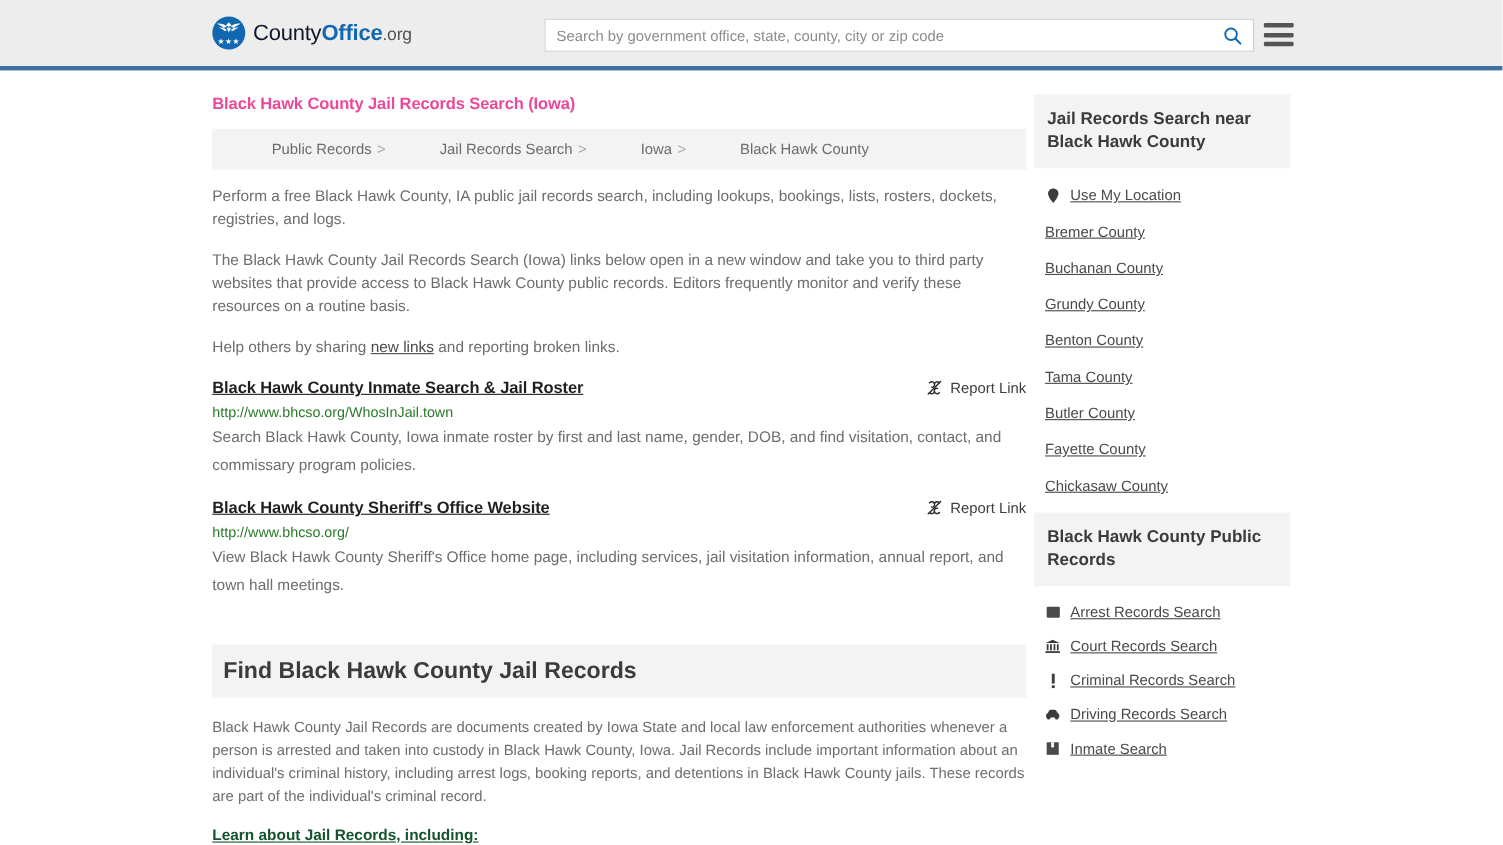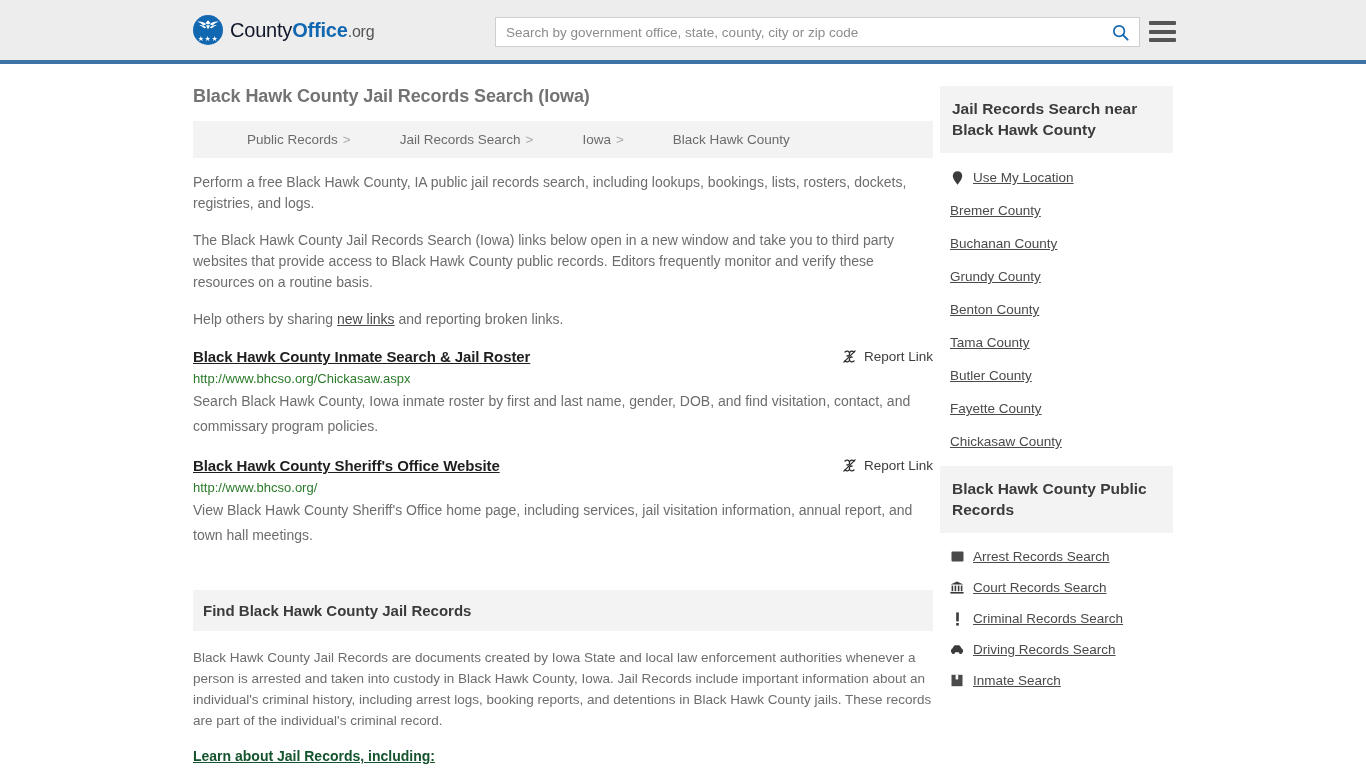--- a/index.html
+++ b/index.html
@@ -124,22 +124,22 @@
   .page-inner {
     width: 980px;
     display: flex;
     gap: 0;
     position: relative;
   }
   .content-col { width: 740px; padding-top: 22px; }
   .side-col { width: 233px; margin-left: 7px; padding-top: 22px; }
 
   h1.page-title {
-    font-size: 18px;
-    color: #737373;
+    font-size: 15px;
+    color: #ec4899;
     font-weight: bold;
     margin: 0 0 14px 0;
     letter-spacing: -0.1px;
   }
 
   .breadcrumb {
     background: #f3f3f3;
     padding: 11px 10px;
     font-size: 13.5px;
     color: #6b6b6b;
@@ -200,21 +200,21 @@
     font-size: 14px;
     line-height: 25px;
     color: #6d6d6d;
     margin-top: 3px;
   }
 
   
   .section-head {
     background: #f3f3f3;
     padding: 12px 10px;
-    font-size: 15px;
+    font-size: 21px;
     font-weight: bold;
     color: #3b3b3b;
     margin-top: 42px;
   }
   .section-body { font-size: 13.5px; line-height: 21px; color: #6d6d6d; margin-top: 16px; }
   .learn-head {
     margin-top: 17px;
     font-size: 14px;
     font-weight: bold;
     color: #14532d;
@@ -313,21 +313,21 @@
             <svg width="15" height="15" viewBox="0 0 16 16">
               <path d="M3.2 3.2 C5.0 1.6 7.4 2.0 8.0 4.2 C8.6 6.4 7.0 7.8 5.2 7.4" fill="none" stroke="#2b2b2b" stroke-width="1.4" stroke-linecap="round"></path>
               <path d="M12.8 3.2 C11.0 1.6 8.6 2.0 8.0 4.2" fill="none" stroke="#2b2b2b" stroke-width="1.4" stroke-linecap="round"></path>
               <path d="M3.2 12.8 C5.0 14.4 7.4 14.0 8.0 11.8" fill="none" stroke="#2b2b2b" stroke-width="1.4" stroke-linecap="round"></path>
               <path d="M12.8 12.8 C11.0 14.4 8.6 14.0 8.0 11.8 C7.4 9.6 9.0 8.2 10.8 8.6" fill="none" stroke="#2b2b2b" stroke-width="1.4" stroke-linecap="round"></path>
               <line x1="2.0" y1="14.0" x2="14.0" y2="2.0" stroke="#2b2b2b" stroke-width="1.4" stroke-linecap="round"></line>
             </svg>
             <span>Report Link</span>
           </a>
         </div>
-        <div class="result-url">http://www.bhcso.org/Chickasaw.aspx</div>
+        <div class="result-url">http://www.bhcso.org/WhosInJail.town</div>
         <div class="result-desc">Search Black Hawk County, Iowa inmate roster by first and last name, gender, DOB, and find visitation, contact, and commissary program policies.</div>
       </div>
 
       <div class="result">
         <div class="result-head">
           <a class="result-title" href="#">Black Hawk County Sheriff's Office Website</a>
           <a class="report-link" href="#">
             <svg width="15" height="15" viewBox="0 0 16 16">
               <path d="M3.2 3.2 C5.0 1.6 7.4 2.0 8.0 4.2 C8.6 6.4 7.0 7.8 5.2 7.4" fill="none" stroke="#2b2b2b" stroke-width="1.4" stroke-linecap="round"></path>
               <path d="M12.8 3.2 C11.0 1.6 8.6 2.0 8.0 4.2" fill="none" stroke="#2b2b2b" stroke-width="1.4" stroke-linecap="round"></path>

